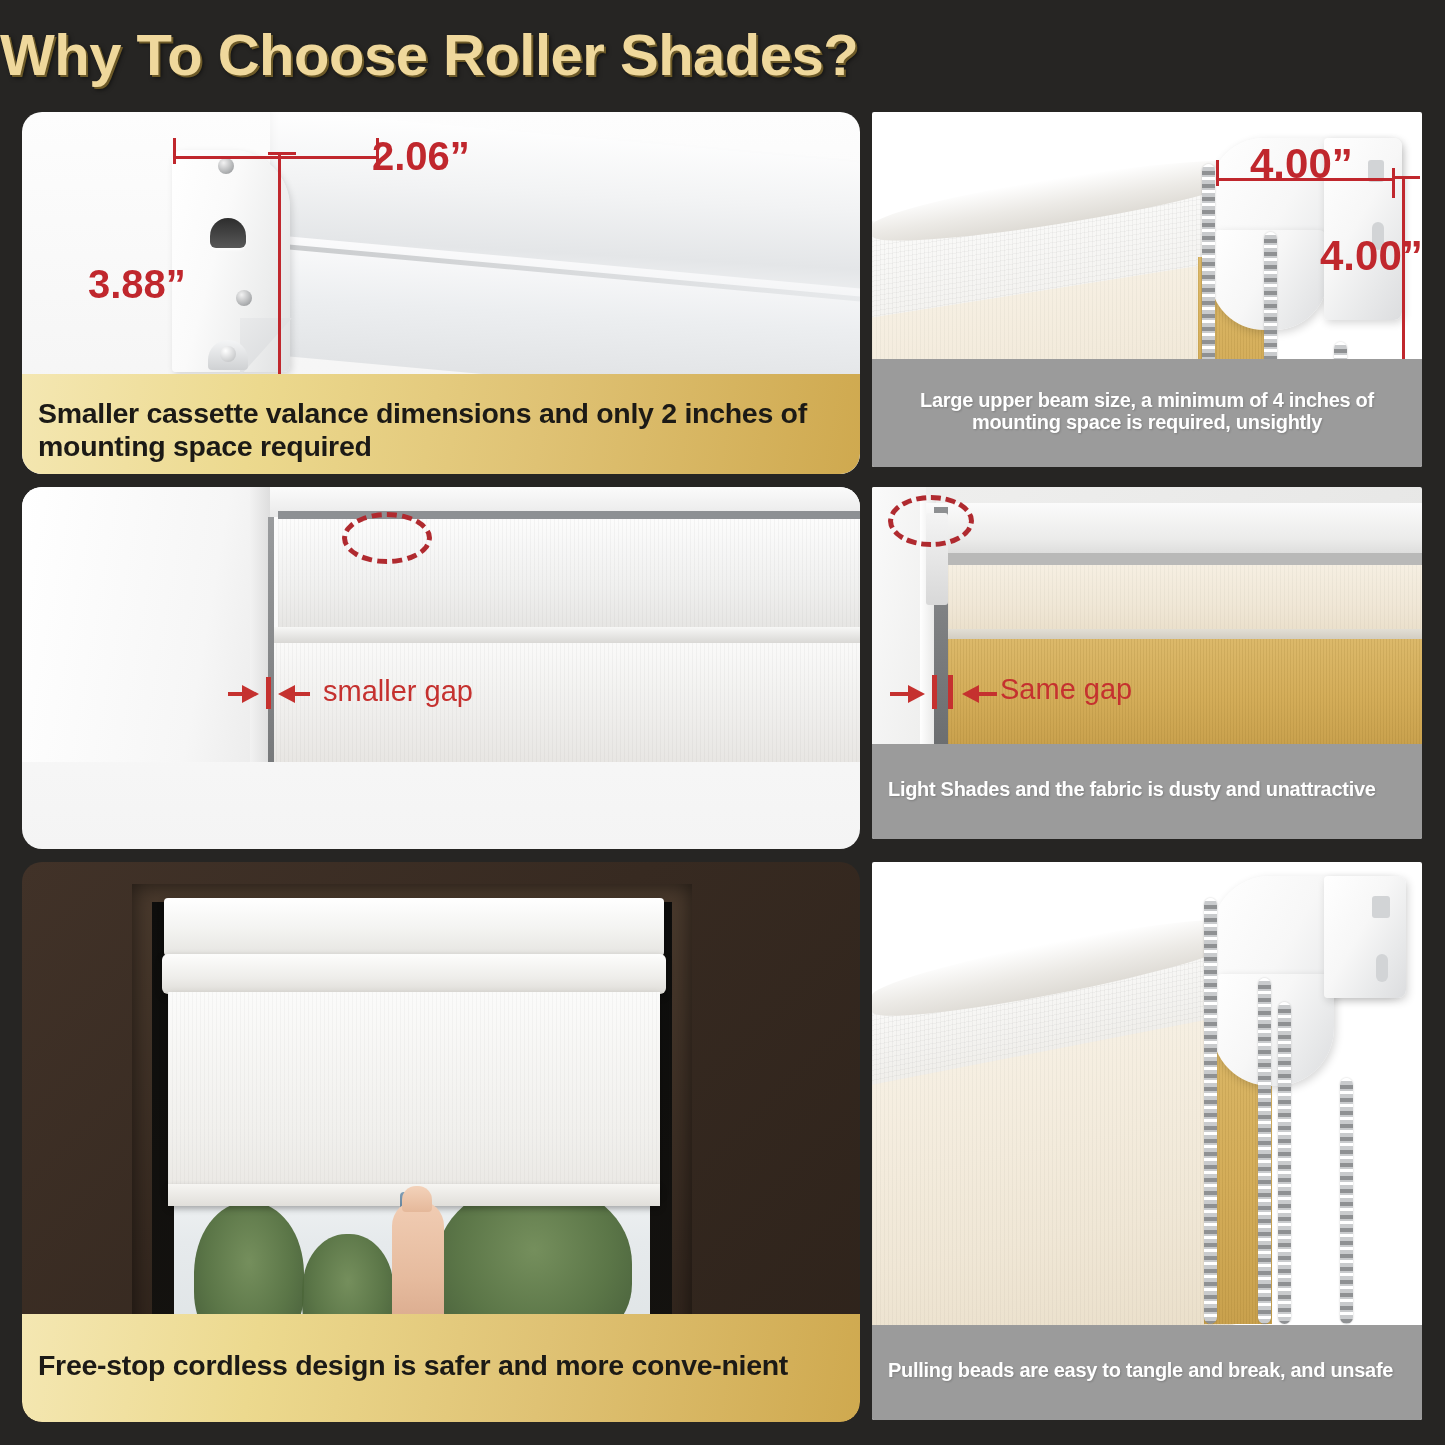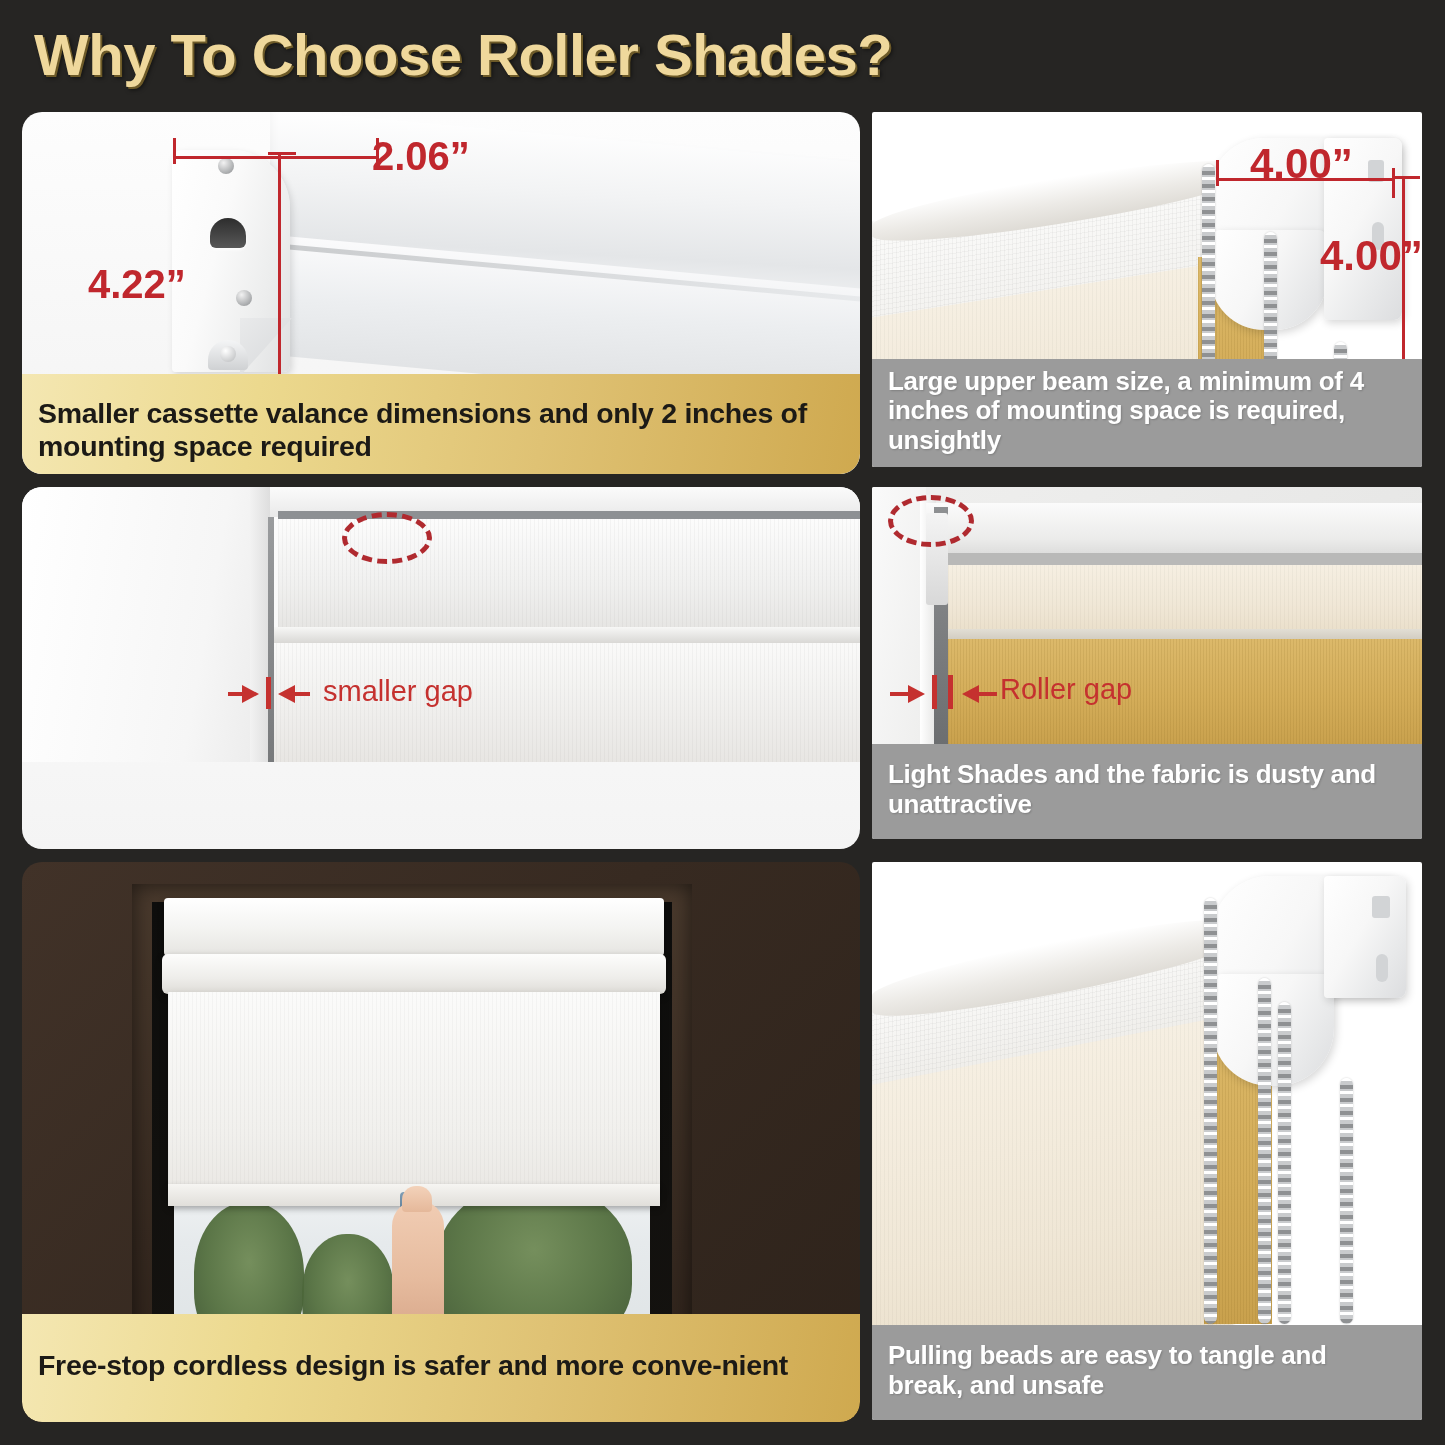--- a/index.html
+++ b/index.html
@@ -14,21 +14,20 @@
   }
 
   
   .title-bar {
     position: absolute;
     top: 0; left: 0;
     width: 1445px;
     height: 108px;
     display: flex;
     align-items: center;
-    padding-left: 34px;
   }
   .title-text {
     font-size: 58px;
     font-weight: bold;
     letter-spacing: -0.5px;
     color: #efd89c;
     text-shadow: 2px 2px 0 #6d5a28, 3px 3px 4px rgba(0,0,0,.55);
     white-space: nowrap;
   }
 
@@ -67,25 +66,26 @@
   .caption-gold .caption-text {
     color: #1c1a16;
     font-size: 28.5px;
     font-weight: bold;
     line-height: 1.18;
     letter-spacing: -0.3px;
   }
   .caption-gray { background: #9b9b9b; }
   .caption-gray .caption-text {
     color: #ffffff;
-    font-size: 26px;
+    font-size: 20px;
     font-weight: bold;
     line-height: 1.12;
     letter-spacing: -0.3px;
     text-shadow: 1px 1px 2px rgba(0,0,0,.18);
+    text-align: center;
   }
   .cap-h-gold1 { height: 100px; align-items: flex-end; }
   .cap-h-gold2 { height: 108px; }
   .cap-h-gold3 { height: 108px; }
   .cap-h-gray1 { height: 108px; }
   .cap-h-gray2 { height: 95px; }
   .cap-h-gray3 { height: 95px; }
 
   
   .dim-label {
@@ -294,21 +294,21 @@
       <div class="p1-knob"></div>
 
       <div class="dim-line dim-h" style="left:152px; top:44px; width:204px;"></div>
       <div class="tick" style="left:151px; top:26px; width:3px; height:26px;"></div>
       <div class="tick" style="left:354px; top:26px; width:3px; height:30px;"></div>
       <div class="dim-label" style="left:350px; top:22px; font-size:40px;">2.06”</div>
 
       <div class="dim-line dim-v" style="left:256px; top:40px; height:268px;"></div>
       <div class="tick" style="left:246px; top:40px; width:28px; height:3px;"></div>
       <div class="tick" style="left:246px; top:306px; width:28px; height:3px;"></div>
-      <div class="dim-label" style="left:66px; top:150px; font-size:40px;">4.22”</div>
+      <div class="dim-label" style="left:66px; top:150px; font-size:40px;">3.88”</div>
     </div>
 
     <div class="caption caption-gold cap-h-gold1">
       <div class="caption-text">Smaller cassette valance dimensions and only 2 inches of mounting space required</div>
     </div>
   </div>
 
   <div class="panel right row1">
     <div class="media" style="background:#fff;">
 
@@ -391,21 +391,21 @@
       <div style="position:absolute;left:54px;top:26px;width:22px;height:92px;background:linear-gradient(180deg,#f4f4f4,#d8d8d8);border-radius:3px;"></div>
 
       <div class="dash-ellipse" style="left:16px; top:8px; width:86px; height:52px;"></div>
 
       <div class="arrow-r" style="left:36px; top:198px;"></div>
       <div class="arrow-stem" style="left:18px; top:205px; width:20px;"></div>
       <div class="gap-bar" style="left:60px; top:188px; height:34px;"></div>
       <div class="gap-bar" style="left:76px; top:188px; height:34px;"></div>
       <div class="arrow-l" style="left:90px; top:198px;"></div>
       <div class="arrow-stem" style="left:107px; top:205px; width:18px;"></div>
-      <div class="gap-label" style="left:128px; top:186px;">Roller gap</div>
+      <div class="gap-label" style="left:128px; top:186px;">Same gap</div>
     </div>
 
     <div class="caption caption-gray cap-h-gray2">
       <div class="caption-text">Light Shades and the fabric is dusty and unattractive</div>
     </div>
   </div>
 
   <div class="panel left row3">
     <div class="media">
       <div class="win-wall"></div>

